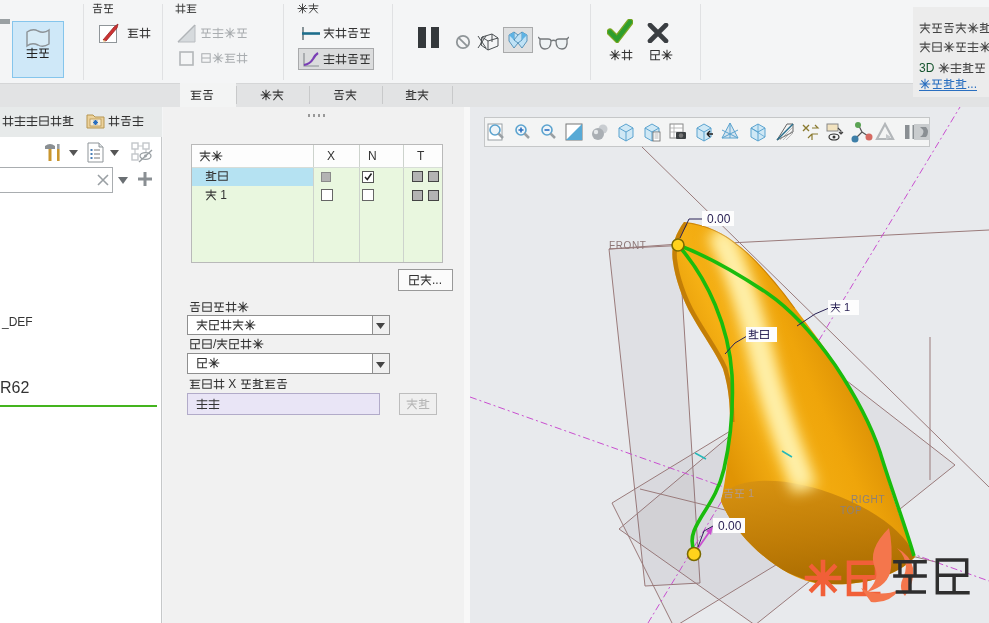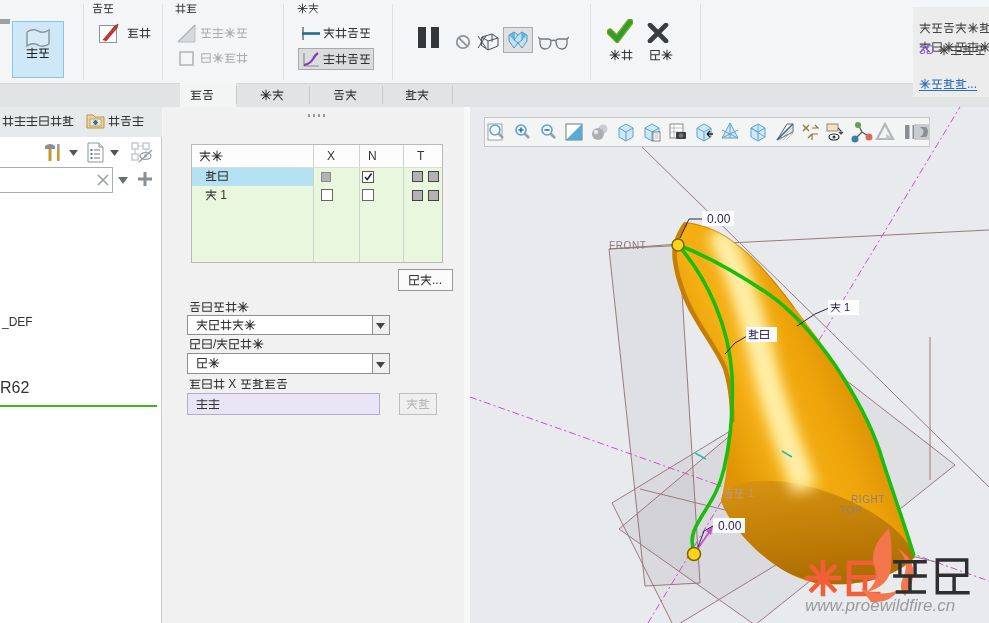--- a/index.html
+++ b/index.html
@@ -121,21 +121,21 @@
 <div style="position:absolute;left:919px;top:22px;display:flex;align-items:center;color:#444;z-index:11">
       <svg width="72" height="12" viewBox="0 0 600 100" style="display:block">
         <path d="M50 8 L50 45 M10 26 L90 26 M18 50 L82 50 M50 50 L14 90 M50 50 L86 90 M114 16 L186 16 M126 16 L126 50 M162 16 L162 50 M114 50 L186 50 M150 50 L150 88 M120 88 L184 88 M220 12 L280 12 M250 12 L250 40 M212 40 L288 40 M225 60 L275 60 M225 60 L225 88 M275 60 L275 88 M225 88 L275 88 M350 8 L350 45 M310 26 L390 26 M318 50 L382 50 M350 50 L314 90 M350 50 L386 90 M410 50 L490 50 M450 10 L450 90 M422 22 L478 80 M478 22 L422 80 M512 20 L555 20 M533 8 L533 58 M512 42 L555 42 M565 12 L565 88 M565 30 L590 30 M512 70 L555 58 M512 88 L590 88" stroke="#444" stroke-width="8.5" fill="none" stroke-linecap="square"></path>
       </svg>
     </div>
 <div style="position:absolute;left:919px;top:41px;display:flex;align-items:center;color:#444;z-index:11">
       <svg width="72" height="12" viewBox="0 0 600 100" style="display:block">
         <path d="M50 8 L50 45 M10 26 L90 26 M18 50 L82 50 M50 50 L14 90 M50 50 L86 90 M115 14 L185 14 M115 14 L115 86 M185 14 L185 86 M115 86 L185 86 M115 50 L185 50 M210 50 L290 50 M250 10 L250 90 M222 22 L278 80 M278 22 L222 80 M314 16 L386 16 M326 16 L326 50 M362 16 L362 50 M314 50 L386 50 M350 50 L350 88 M320 88 L384 88 M410 22 L490 22 M410 55 L490 55 M450 10 L450 90 M412 88 L488 88 M510 50 L590 50 M550 10 L550 90 M522 22 L578 80 M578 22 L522 80" stroke="#444" stroke-width="8.5" fill="none" stroke-linecap="square"></path>
       </svg>
     </div>
-<div style="position:absolute;left:919px;top:44px;display:flex;align-items:center;color:#8b5cf6;z-index:11">
+<div style="position:absolute;left:919px;top:62px;display:flex;align-items:center;color:#14532d;z-index:11">
       <span style="font-size:12px;line-height:12px;white-space:pre">3D </span>
       <svg width="48" height="12" viewBox="0 0 400 100" style="display:block">
         <path d="M10 50 L90 50 M50 10 L50 90 M22 22 L78 80 M78 22 L22 80 M110 22 L190 22 M110 55 L190 55 M150 10 L150 90 M112 88 L188 88 M212 20 L255 20 M233 8 L233 58 M212 42 L255 42 M265 12 L265 88 M265 30 L290 30 M212 70 L255 58 M212 88 L290 88 M314 16 L386 16 M326 16 L326 50 M362 16 L362 50 M314 50 L386 50 M350 50 L350 88 M320 88 L384 88" stroke="#444" stroke-width="8.5" fill="none" stroke-linecap="square"></path>
       </svg>
     </div>
 <div class="abs" style="left:919px;top:78px;display:flex;align-items:center;border-bottom:1px solid #2a6fc0;z-index:11">
       <svg width="48" height="12" viewBox="0 0 400 100" style="display:block">
         <path d="M10 50 L90 50 M50 10 L50 90 M22 22 L78 80 M78 22 L22 80 M114 16 L186 16 M126 16 L126 50 M162 16 L162 50 M114 50 L186 50 M150 50 L150 88 M120 88 L184 88 M212 20 L255 20 M233 8 L233 58 M212 42 L255 42 M265 12 L265 88 M265 30 L290 30 M212 70 L255 58 M212 88 L290 88 M312 20 L355 20 M333 8 L333 58 M312 42 L355 42 M365 12 L365 88 M365 30 L390 30 M312 70 L355 58 M312 88 L390 88" stroke="#2a6fc0" stroke-width="8.5" fill="none" stroke-linecap="square"></path>
       </svg>
       <span style="font-size:12px;line-height:12px;color:#2a6fc0">...</span>
@@ -512,13 +512,12 @@
 <svg class="abs" style="left:853px;top:528px" width="60" height="76" viewBox="0 0 60 76">
       <path d="M36 0 Q14 22 22 40 Q27 51 14 64 Q36 58 38 40 Q40 18 36 0 Z" fill="#f4764c"></path>
       <path d="M44 20 Q58 34 50 50 Q45 60 52 68 Q62 54 60 40 Q58 28 44 20 Z" fill="#f4764c"></path>
       <path d="M8 60 Q26 70 46 62 Q36 76 18 74 Z" fill="#f4764c"></path>
     </svg>
 <div class="abs" style="left:889px;top:555px">
       <svg width="84" height="42" viewBox="0 0 200 100" style="display:block">
         <path d="M14 16 L86 16 M26 16 L26 50 M62 16 L62 50 M14 50 L86 50 M50 50 L50 88 M20 88 L84 88 M115 12 L115 90 M115 12 L185 12 M185 12 L185 48 M115 48 L185 48 M155 48 L155 90 M115 90 L188 90" stroke="#2e2e2e" stroke-width="8.2" fill="none" stroke-linecap="square"></path>
       </svg>
     </div>
-<div class="abs" style="left:805px;top:596px;font-size:17px;font-style:italic;color:#9b9b9b;font-family:'Liberation Sans',sans-serif">www.proewildfire.cn</div>
 </div>
 </body></html>

